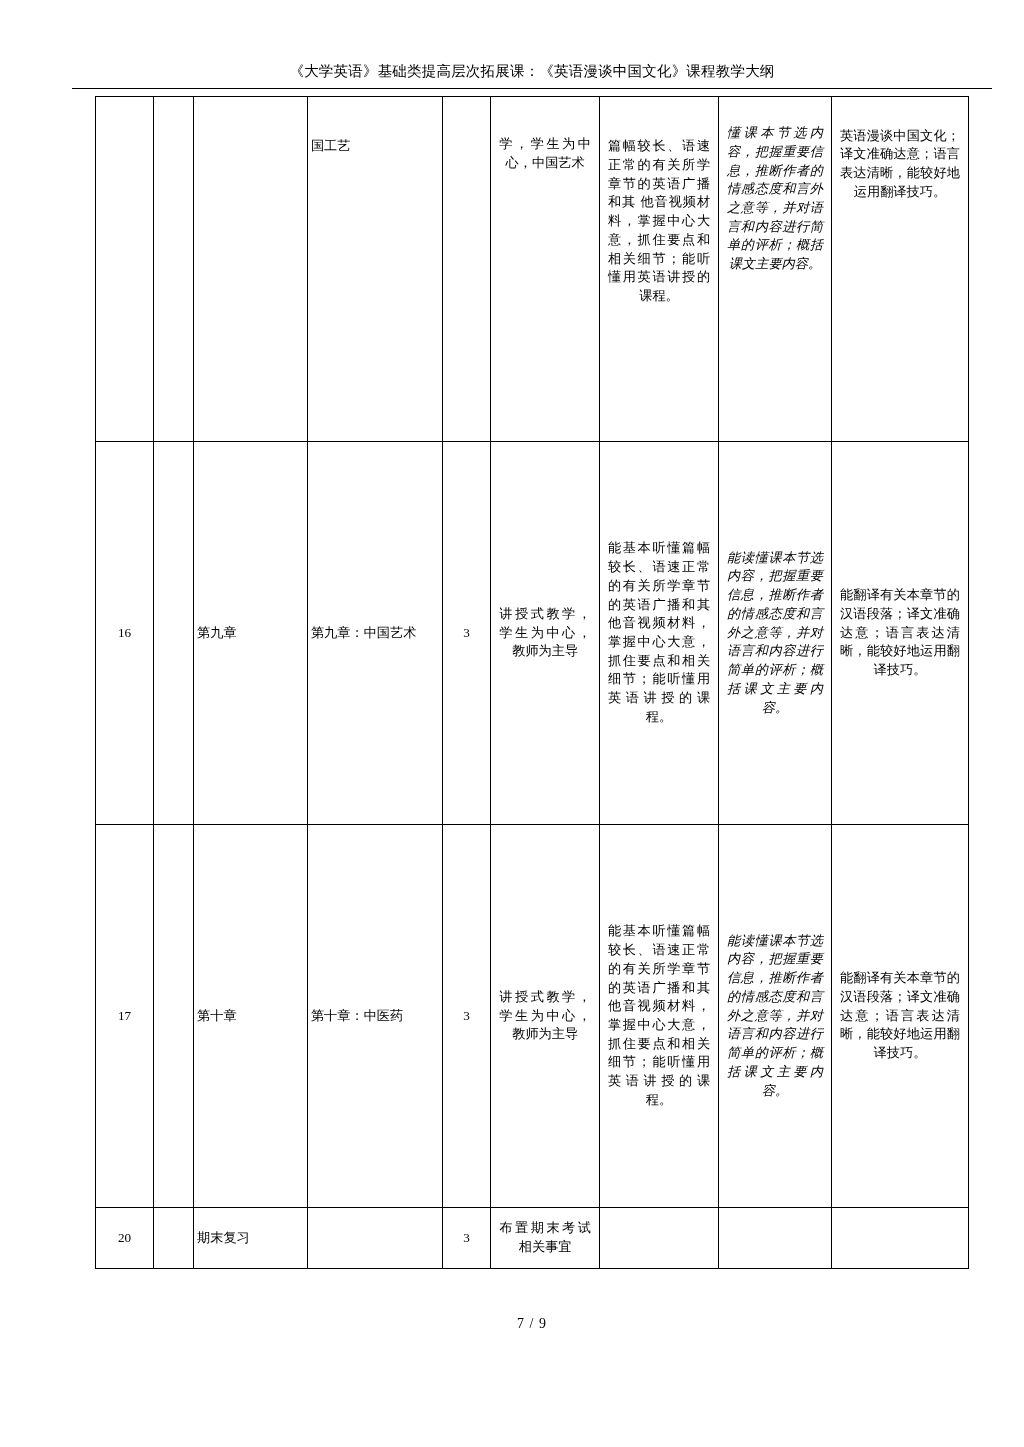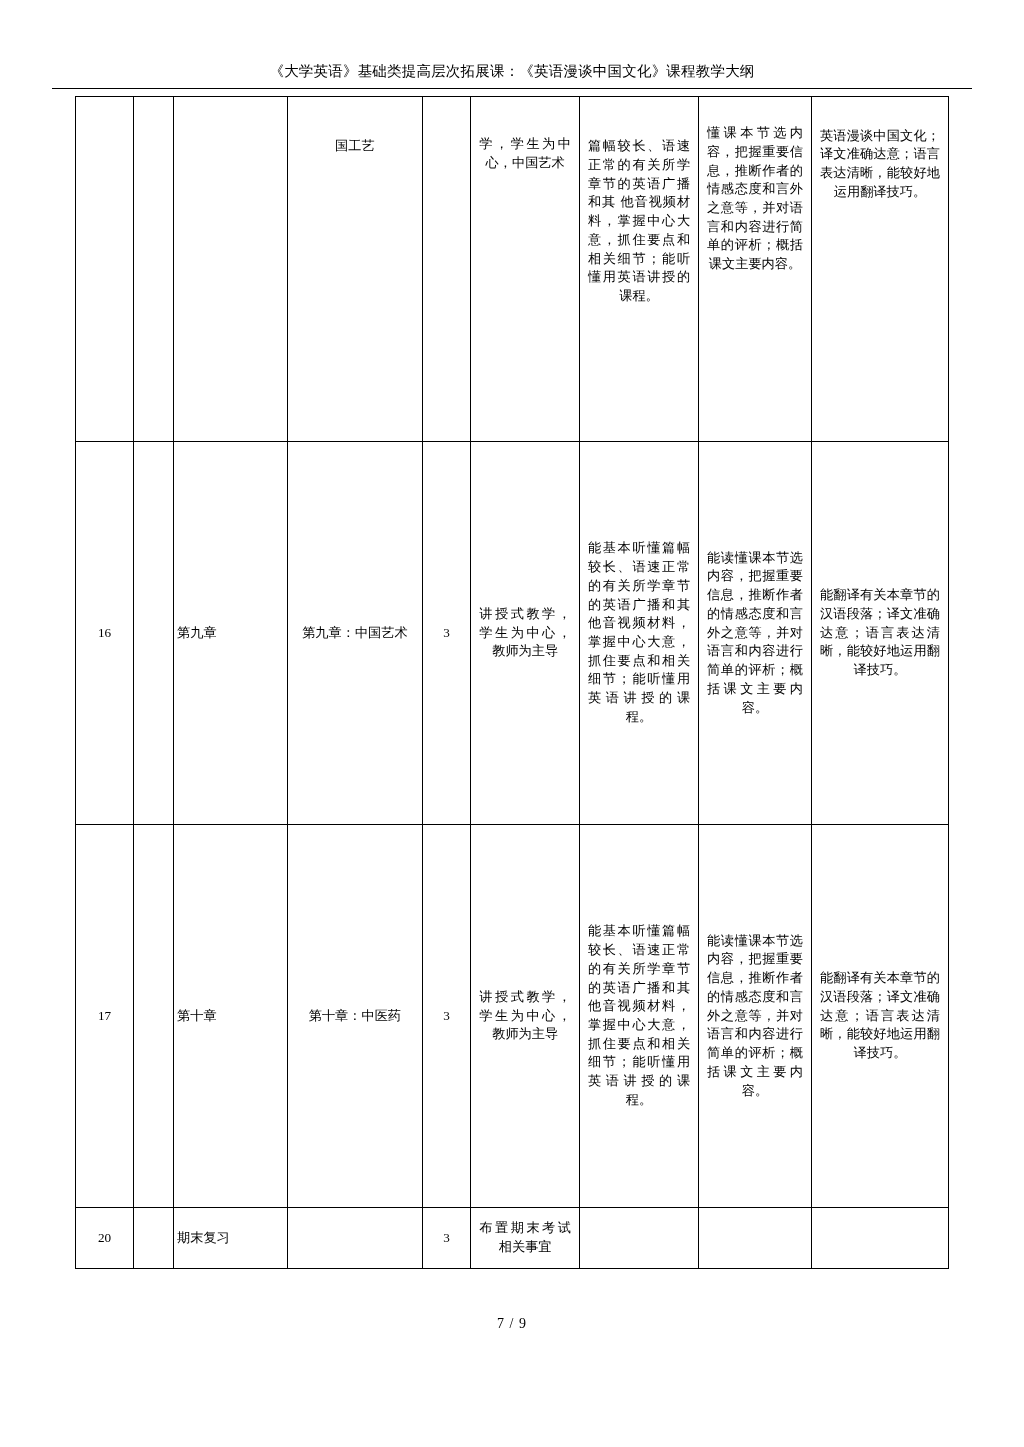--- a/index.html
+++ b/index.html
@@ -13,20 +13,21 @@
     font-family: "Liberation Serif", "DejaVu Serif", serif;
     color: #000;
     position: relative;
   }
   .page {
     position: relative;
     width: 976px;
     height: 1447px;
     box-sizing: border-box;
     padding: 10px;
+    margin-left: 20px;
   }
   .header {
     position: absolute;
     top: 62px;
     left: 0;
     width: 1024px;
     text-align: center;
     font-size: 14.5px;
     letter-spacing: 0.2px;
   }
@@ -52,25 +53,25 @@
     border: 1px solid #000;
     vertical-align: middle;
     font-size: 13.2px;
     line-height: 1.42;
     padding: 2px 3px;
     word-break: break-all;
   }
   .c-num { width: 55px; text-align: center; }
   .c-blank { width: 38px; }
   .c-unit { width: 108px; text-align: left; }
-  .c-topic { width: 128px; text-align: center; }
+  .c-topic { width: 128px; text-align: left; }
   .c-hours { width: 46px; text-align: center; }
   .c-method { width: 103px; text-align: center; }
   .c-listen { width: 113px; text-align: justify; text-align-last: center; }
-  .c-read { width: 107px; text-align: center; }
+  .c-read { width: 107px; text-align: center; font-style: italic; }
   .c-translate { width: 130px; text-align: center; }
 
   .justify {
     text-align: justify;
     text-align-last: center;
   }
   .cellpad { padding: 4px 5px; }
   .tall { height: 340px; }
   .tall2 { height: 378px; }
   .row-last td { height: 56px; }

